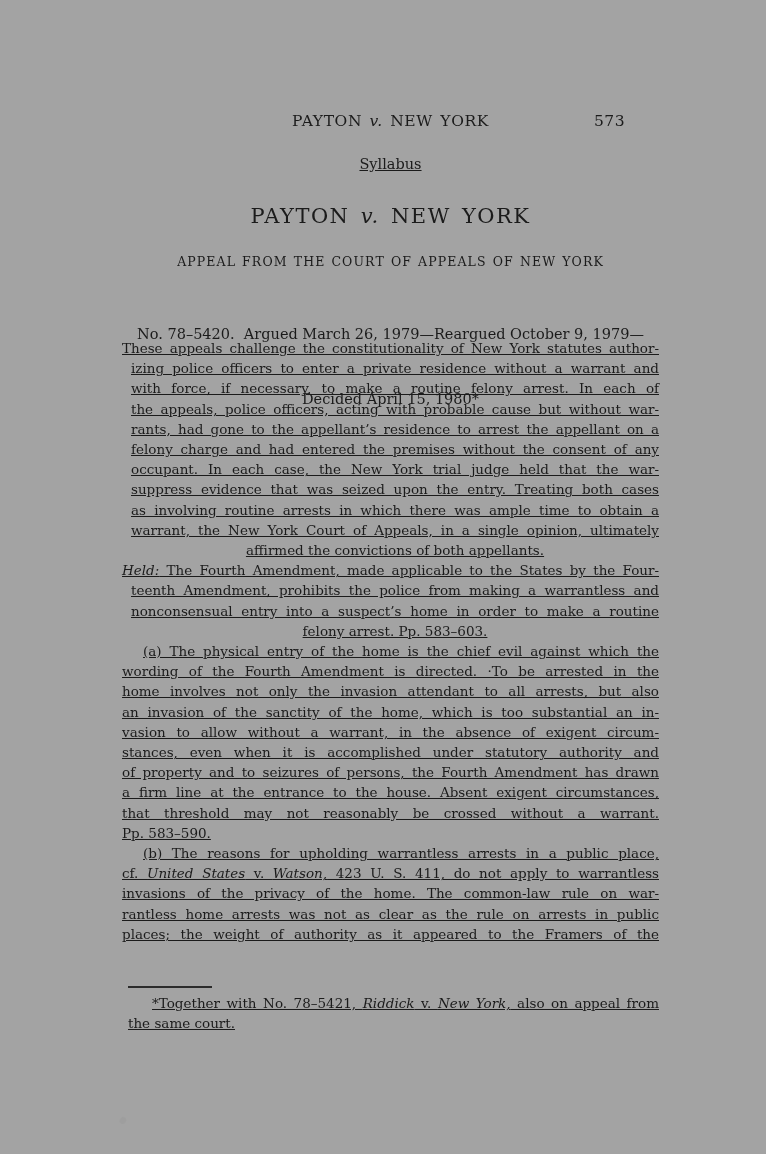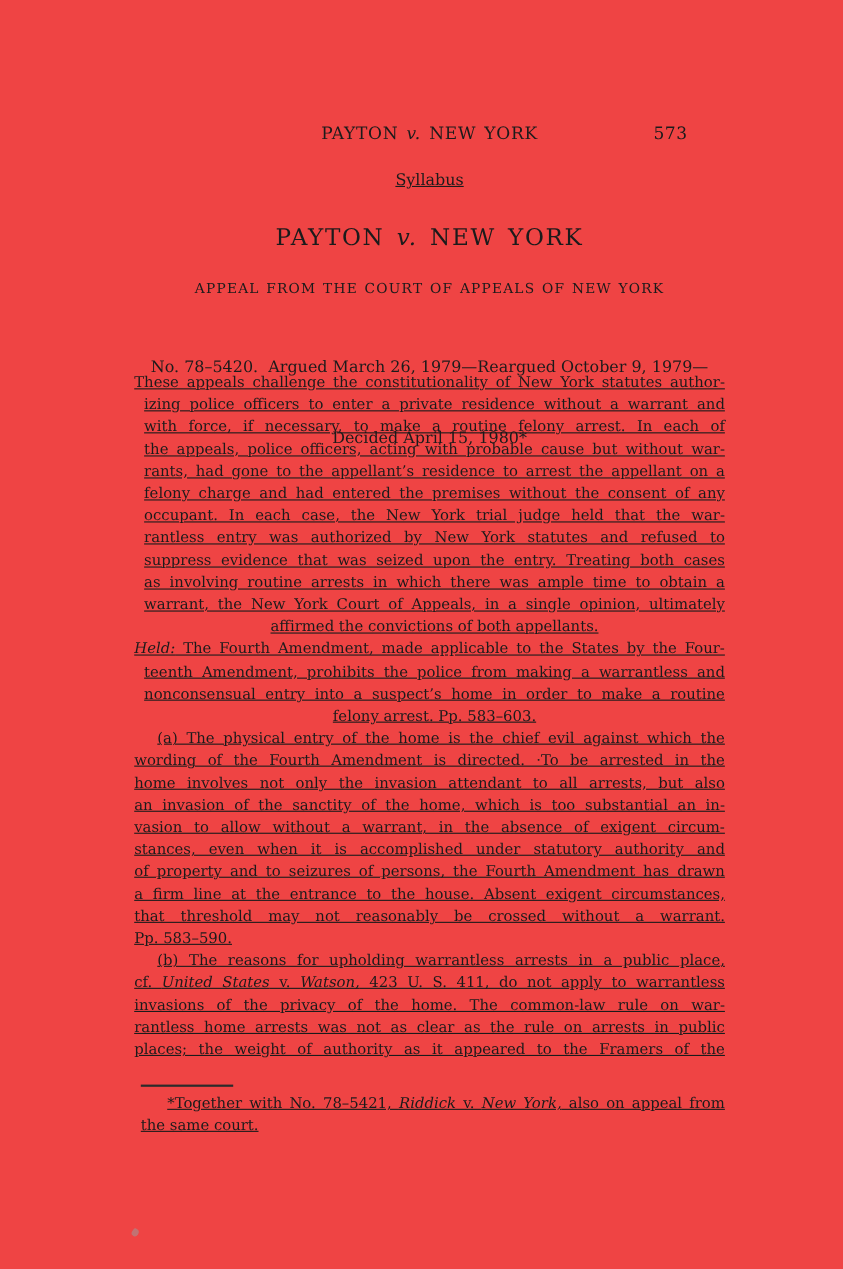--- a/index.html
+++ b/index.html
@@ -1,19 +1,19 @@
 <!DOCTYPE html>
 <html><head>
 <meta charset="utf-8">
 <style>
   html,body{margin:0;padding:0;background:#e8e8e8;}
   .page{
     position:relative;
     width:766px;height:1154px;
-    background:#ef4444;
+    background:#a3a3a3;
     font-family:"DejaVu Serif","Liberation Serif",serif;
     color:#1b1b1b;
     overflow:hidden;
   }
   .content{position:absolute;left:122px;top:112px;width:537px;}
   .it{font-style:italic;}
   .running-head{
     position:absolute;top:0;left:0;width:100%;
     text-align:center;font-size:15.5px;letter-spacing:0.6px;word-spacing:2px;
   }
@@ -67,21 +67,20 @@
 
     <div class="body-block">
 
       <div class="bl j">These appeals challenge the constitutionality of New York statutes author-</div>
       <div class="bl j cont">izing police officers to enter a private residence without a warrant and</div>
       <div class="bl j cont">with force, if necessary, to make a routine felony arrest.  In each of</div>
       <div class="bl j cont">the appeals, police officers, acting with probable cause but without war-</div>
       <div class="bl j cont">rants, had gone to the appellant’s residence to arrest the appellant on a</div>
       <div class="bl j cont">felony charge and had entered the premises without the consent of any</div>
       <div class="bl j cont">occupant.  In each case, the New York trial judge held that the war-</div>
-      <div class="bl j cont">rantless entry was authorized by New York statutes and refused to</div>
       <div class="bl j cont">suppress evidence that was seized upon the entry.  Treating both cases</div>
       <div class="bl j cont">as involving routine arrests in which there was ample time to obtain a</div>
       <div class="bl j cont">warrant, the New York Court of Appeals, in a single opinion, ultimately</div>
       <div class="bl cont">affirmed the convictions of both appellants.</div>
 
       <div class="bl j"><span class="it">Held:</span><span> The Fourth Amendment, made applicable to the States by the Four-</span></div>
       <div class="bl j cont">teenth Amendment, prohibits the police from making a warrantless and</div>
       <div class="bl j cont">nonconsensual entry into a suspect’s home in order to make a routine</div>
       <div class="bl cont">felony arrest.  Pp. 583–603.</div>
 

